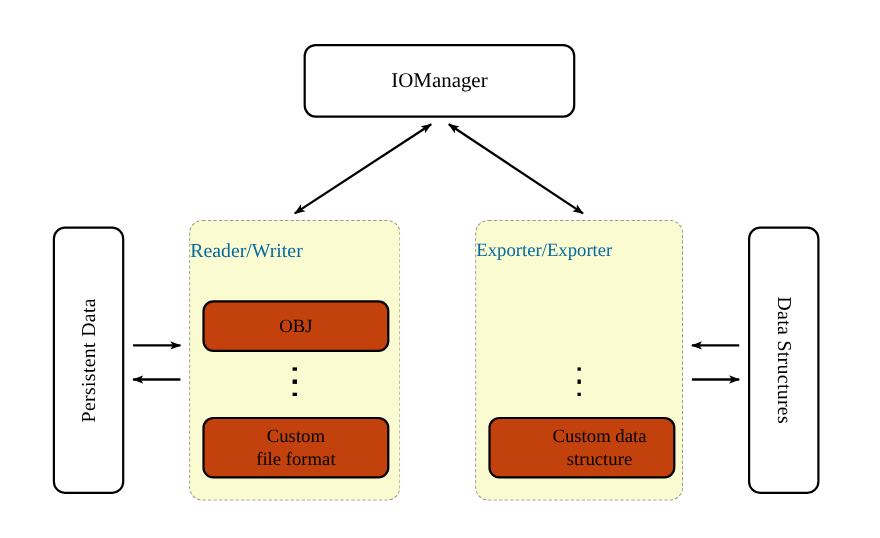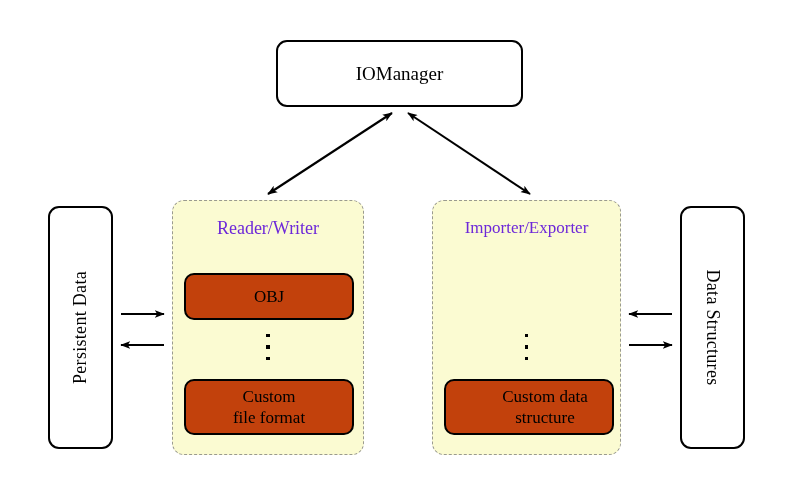--- a/index.html
+++ b/index.html
@@ -38,23 +38,23 @@
     border:1.6px dashed #9a9a8f;
     border-radius:12px;
     background:#fbfbd2;
   }
   #group-readerwriter{left:172px;top:200px;width:192px;height:255px;}
   #group-importerexporter{left:432px;top:200px;width:189px;height:255px;}
 
   .group-title{
     position:absolute;
     left:0;right:0;top:17px;
-    text-align:center;
+    text-align:left;
     font-size:18px;
-    color:#6d28d9;
+    color:#0369a1;
     white-space:nowrap;
   }
   #group-importerexporter .group-title{font-size:17px;}
 
   
   .inner-box{
     position:absolute;
     box-sizing:border-box;
     border:2.4px solid #000000;
     border-radius:10px;
@@ -143,21 +143,21 @@
 
     <div class="inner-box" id="box-custom-file">
       <span>
         <span>Custom</span><br>
         <span>file format</span>
       </span>
     </div>
   </div>
 
   <div class="group" id="group-importerexporter">
-    <div class="group-title">Importer/Exporter</div>
+    <div class="group-title">Exporter/Exporter</div>
 
 
     <div class="vdots">
       <i></i>
       <i></i>
       <i></i>
     </div>
 
     <div class="inner-box" id="box-custom-struct">
       <span>

